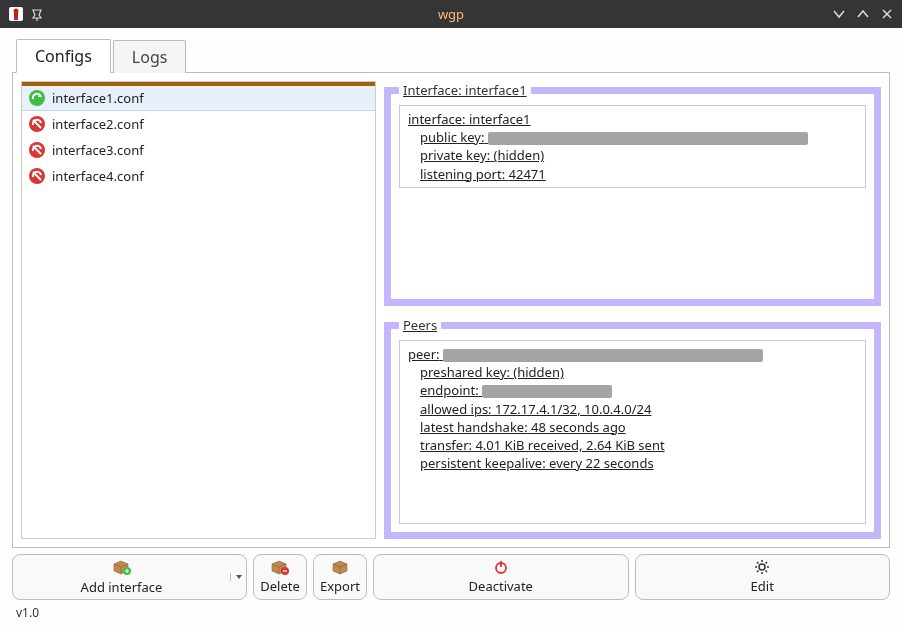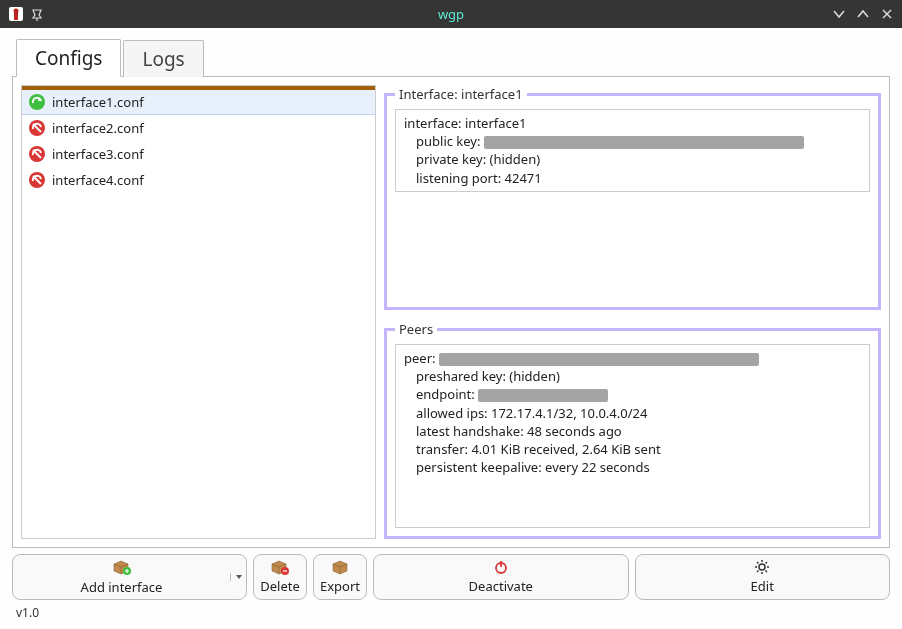--- a/index.html
+++ b/index.html
@@ -15,42 +15,42 @@
   .titlebar {
     background: #353535;
     height: 28px;
     display: flex;
     align-items: center;
     color: #e8e8e8;
     padding: 0 8px;
     position: relative;
   }
   .tb-left { display:flex; align-items:center; gap:6px; }
-  .tb-title { position: absolute; left:0; right:0; text-align:center; font-size:13px; color:#5eead4; }
+  .tb-title { position: absolute; left:0; right:0; text-align:center; font-size:13px; color:#fdba74; }
   .tb-right { margin-left:auto; display:flex; gap:10px; align-items:center; }
   .tb-icon svg { display:block; }
   .app-body {
     padding: 10px 12px 6px 12px;
     display: flex;
     flex-direction: column;
     height: calc(629px - 28px);
   }
   .tabs-row {
     display:flex;
     align-items:flex-end;
     padding-left: 4px;
   }
   .tab {
     padding: 5px 18px;
     border: 1px solid #bcbcbc;
     border-bottom: none;
     border-top-left-radius: 2px;
     border-top-right-radius: 2px;
     background: #f5f5f5;
-    font-size: 19px;
+    font-size: 16px;
     color: #444;
     margin-right: 2px;
     cursor: pointer;
     position:relative;
     top:1px;
   }
   .tab.active {
     background: #fff;
     color: #222;
     border-bottom: 1px solid #fff;
@@ -94,23 +94,24 @@
   }
   .conf-item.selected {
     background: #e8f1fb;
     border-top:4px solid #a16207;
     border-bottom:1px solid #bcd4ef;
   }
   .status-icon {
     width:18px; height:18px; flex-shrink:0;
   }
   fieldset.groupbox {
-    border:3px solid #c4b5fd;
+    border:7px solid #c4b5fd;
     margin:0;
     padding: 6px 8px 8px 8px;
+    text-decoration: underline;
   }
   .right-col fieldset.gb-interface { height: 225px; }
   .right-col fieldset.gb-peers { flex:1; margin-top: 10px; }
   legend {
     padding: 0 4px;
     font-size: 13px;
     color:#333;
   }
   .details-box {
     border:1px solid #ccc;

